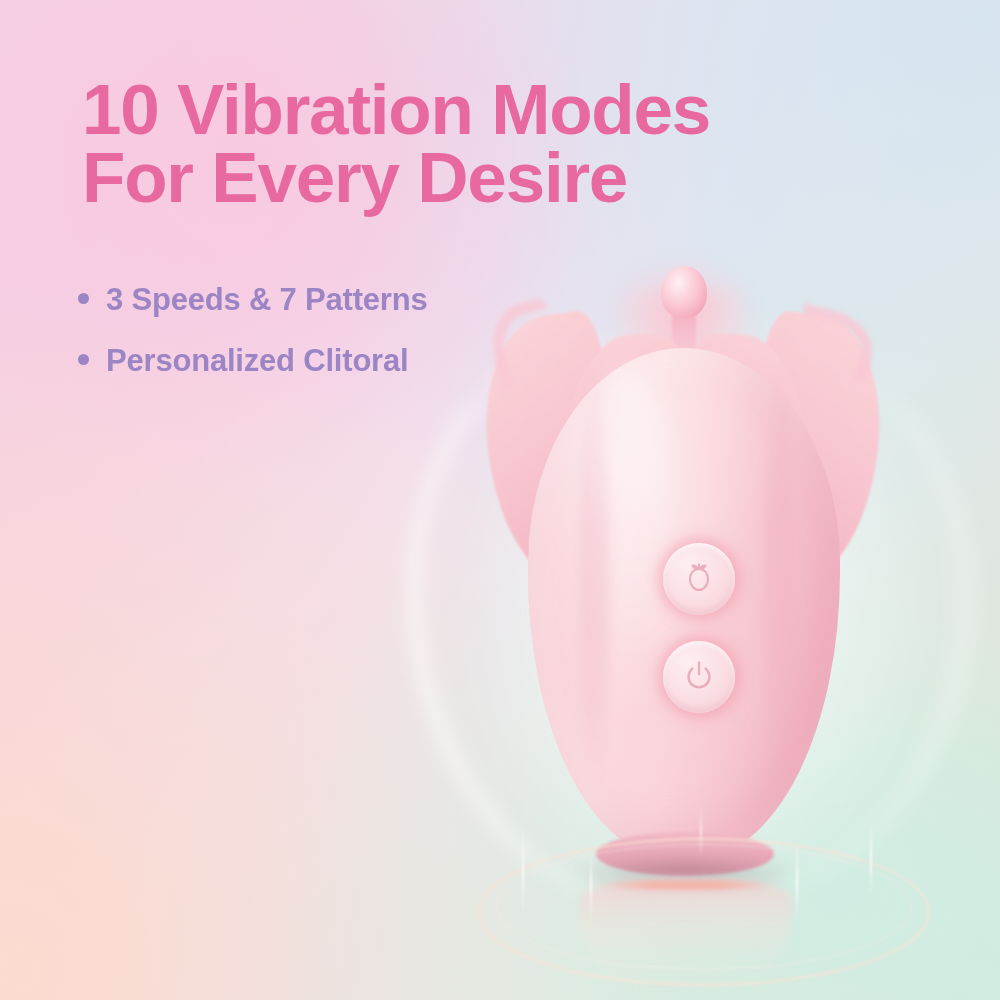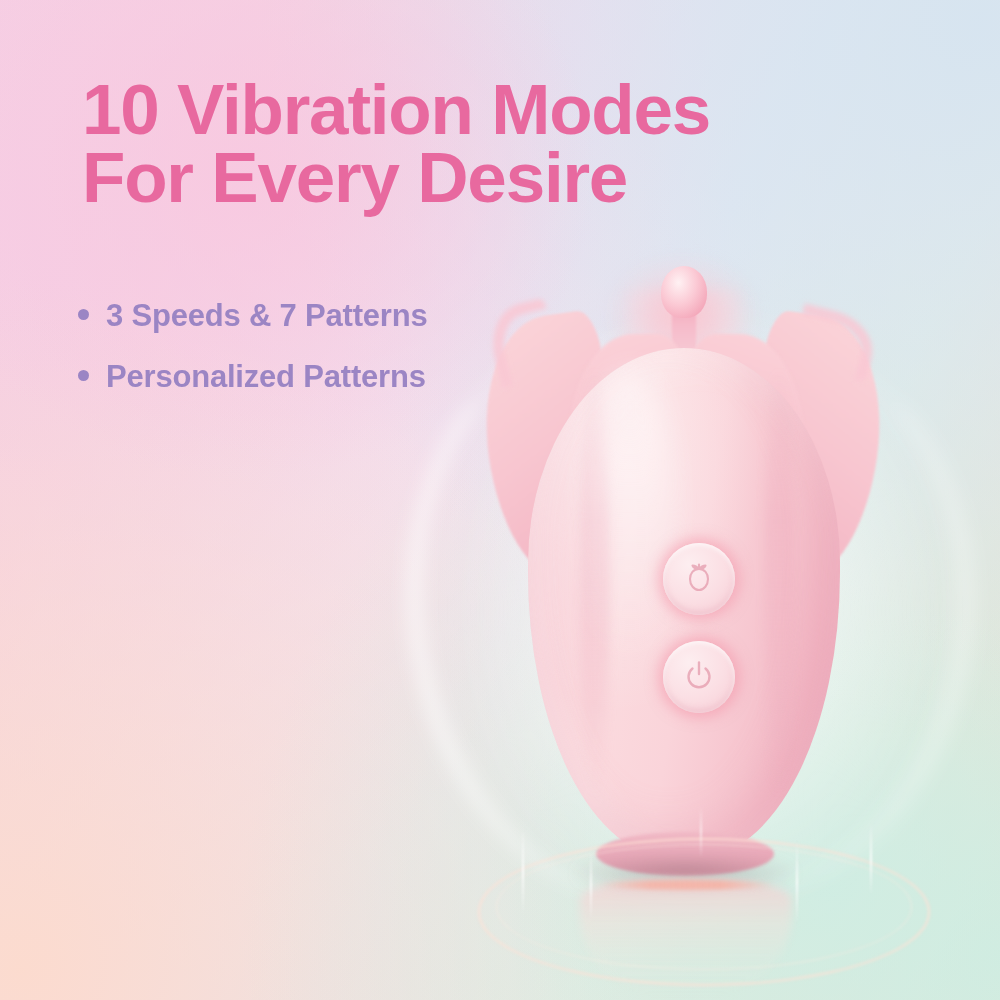--- a/index.html
+++ b/index.html
@@ -43,21 +43,21 @@
     width:700px;
     font-size:71px;
     line-height:0.96;
     font-weight:700;
     letter-spacing:-1.2px;
     color:#e8699f;
     white-space:pre-line;
   }
 
   
-  .bullets { position:absolute; left:78px; top:300px; width:470px; }
+  .bullets { position:absolute; left:78px; top:284px; width:470px; }
   .bullet-row { display:flex; align-items:baseline; margin-bottom:28px; }
   .bullet-dot {
     width:11px; height:11px; border-radius:50%;
     background:#9b85c4; flex:0 0 auto; margin-right:17px;
     position:relative; top:-6px;
   }
   .bullet-text {
     font-size:31px; font-weight:700; color:#9b85c4;
     letter-spacing:-0.2px; line-height:1.05;
   }
@@ -253,21 +253,21 @@
   <div class="bullets">
 
     <div class="bullet-row">
       <span class="bullet-dot"></span>
       <span class="bullet-text">3 Speeds &amp; 7 Patterns</span>
     </div>
 
 
     <div class="bullet-row">
       <span class="bullet-dot"></span>
-      <span class="bullet-text">Personalized Patterns</span>
+      <span class="bullet-text">Personalized Clitoral</span>
     </div>
 
   </div>
 
   <div class="product-stage">
 
     <div class="halo"></div>
     <div class="halo-arc"></div>
     <div class="halo-arc-r"></div>
 

